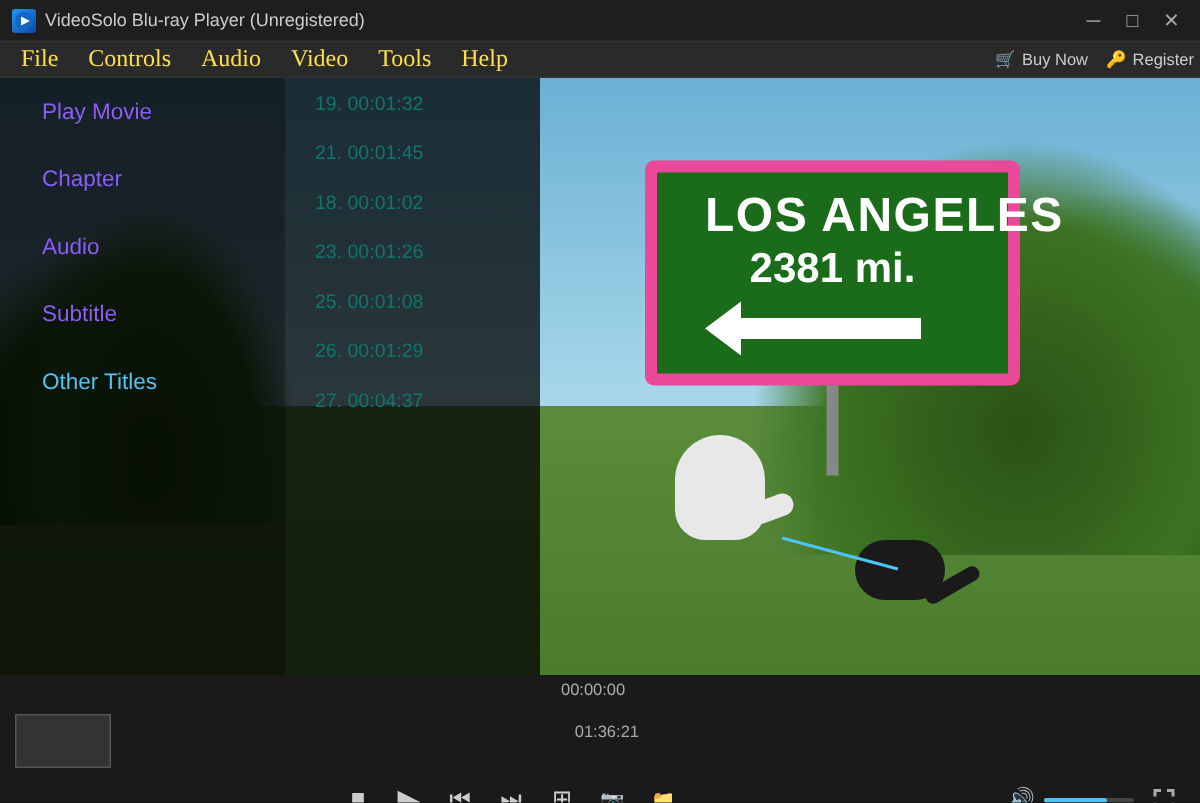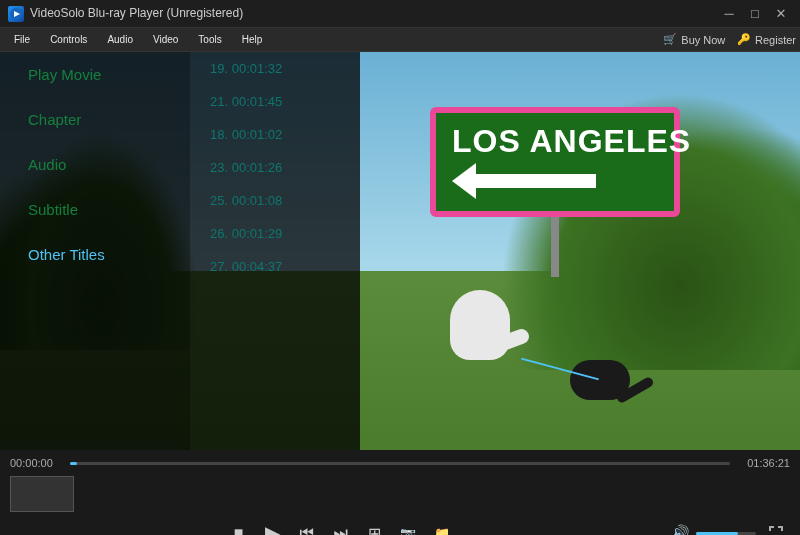--- a/index.html
+++ b/index.html
@@ -65,24 +65,25 @@
     #menu-bar {
       height: 24px;
       background: #2a2a2a;
       display: flex;
       align-items: center;
       padding: 0 4px;
       border-bottom: 1px solid #333;
     }
     .menu-item {
       padding: 2px 10px;
-      font-size: 10px;
-      color: #e5e5e5;
-      cursor: pointer;
-      border-radius: 2px;
+      font-size: 16px;
+      color: #fde047;
+      cursor: pointer;
+      border-radius: 2px;
+      font-family: Liberation Serif, serif;
     }
     #menu-right {
       margin-left: auto;
       display: flex;
       align-items: center;
       gap: 12px;
     }
     .menu-right-btn {
       font-size: 11px;
       color: #ccc;
@@ -135,23 +136,23 @@
     }
     
     .road-sign {
       position: absolute;
       top: 55px;
       right: 120px;
       width: 250px;
     }
     .sign-board {
       background: #1a6b1a;
-      border: 6px solid #ec4899;
+      border: 8px solid #ec4899;
       border-radius: 6px;
-      padding: 12px 16px;
+      padding: 12px 32px;
       text-align: center;
       color: #fff;
       font-weight: bold;
       font-family: 'Highway Gothic', 'Arial Narrow', Arial, sans-serif;
     }
     .sign-city {
       font-size: 32px;
       letter-spacing: 1px;
       line-height: 1;
       white-space: nowrap;
@@ -251,21 +252,21 @@
       position: absolute;
       top: 0;
       left: 0;
       width: 190px;
       height: 100%;
       background: rgba(0,0,0,0.82);
     }
     .left-menu-item {
       padding: 14px 28px;
       font-size: 15px;
-      color: #15803d;
+      color: #8b5cf6;
       cursor: pointer;
     }
     .left-menu-item.active {
       color: #4fc3f7;
     }
 
     
     #chapter-panel {
       position: absolute;
       top: 0;
@@ -292,20 +293,21 @@
     }
 
     
     #progress-bar-row {
       height: 18px;
       display: flex;
       align-items: center;
       padding: 0 10px;
       gap: 8px;
       margin-top: 4px;
+      flex-direction: column;
     }
     #time-current {
       font-size: 11px;
       color: #aaa;
       min-width: 52px;
     }
     #progress-track {
       flex: 1;
       height: 3px;
       background: #444;
@@ -438,20 +440,21 @@
 <div id="video-area">
 
   <div class="sky-bg"></div>
   <div class="ground-bg"></div>
   <div class="trees-left"></div>
   <div class="trees-right"></div>
 
   <div class="road-sign">
     <div class="sign-board">
       <div class="sign-city">LOS ANGELES</div>
+      <div class="sign-distance">2381 mi.</div>
       <div class="sign-arrow">
         <div class="arrow-shape"></div>
         <div class="arrow-body"></div>
       </div>
     </div>
     <div class="sign-post"></div>
   </div>
 
   <div class="cat-white">
     <div class="cat-white-body">

